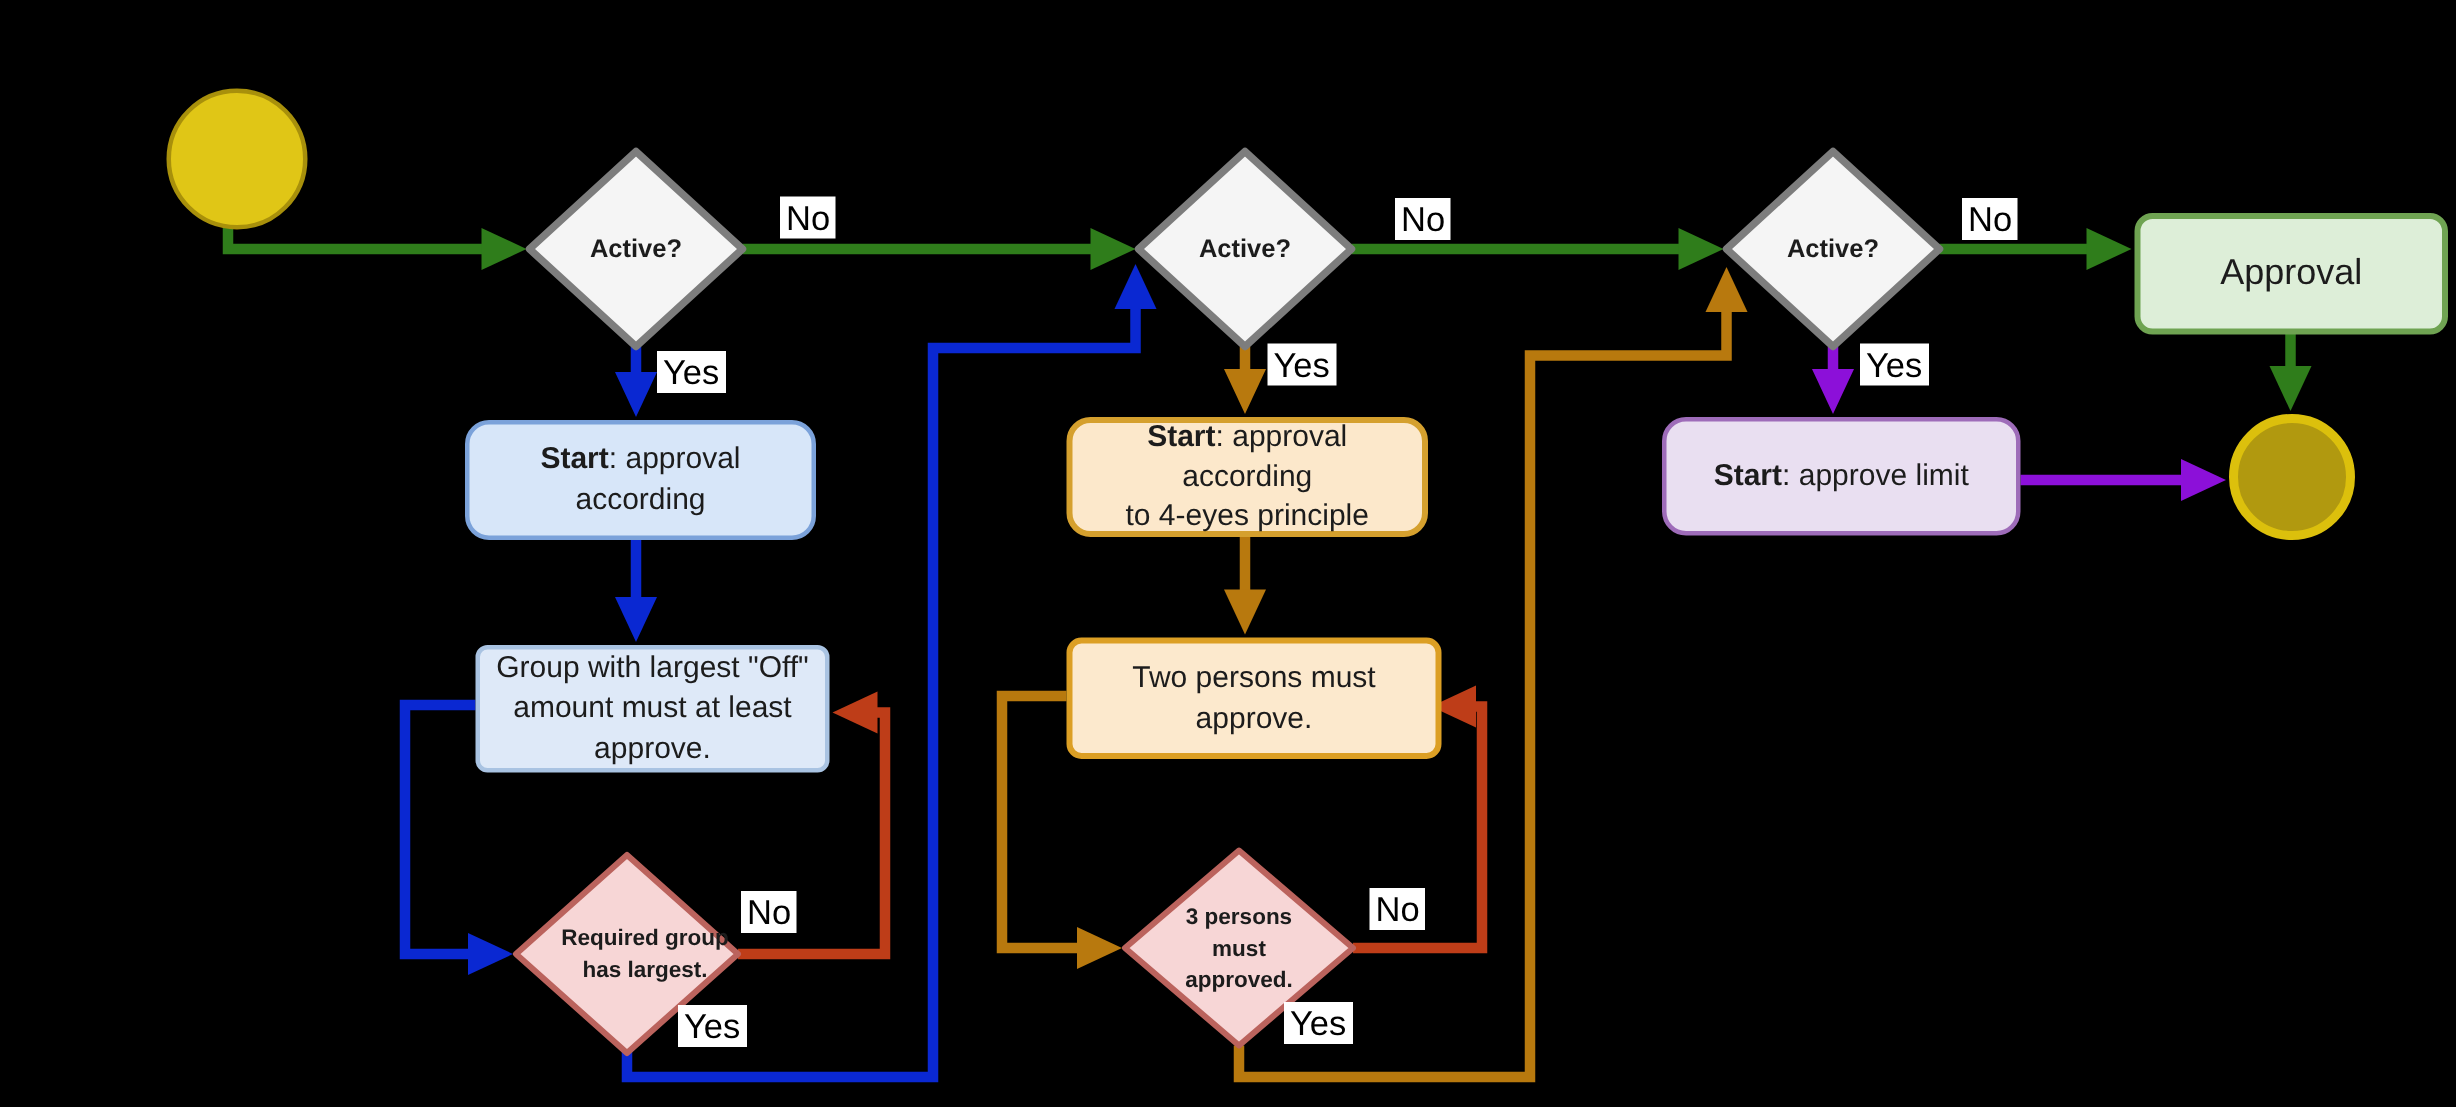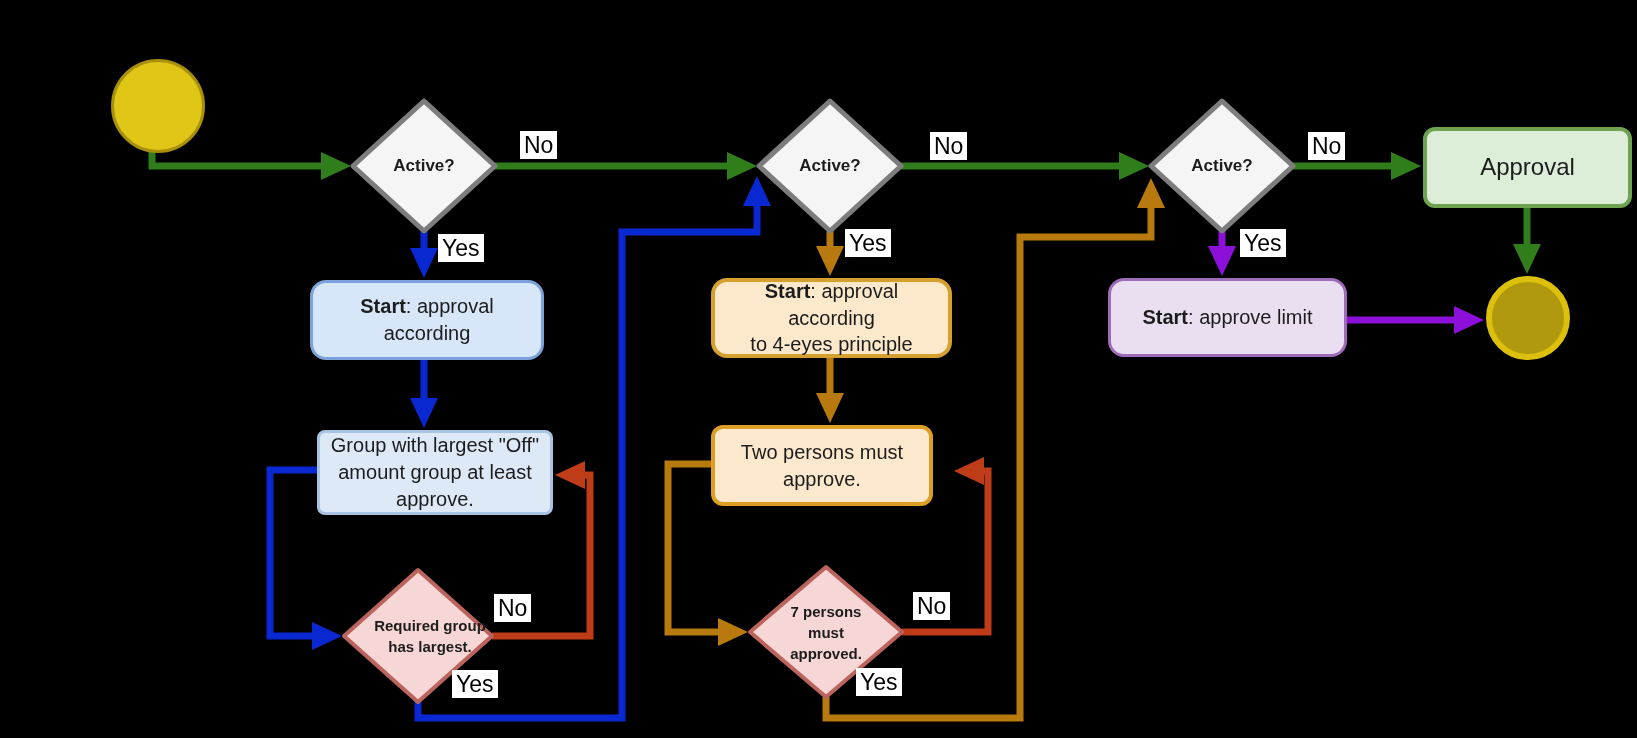--- a/index.html
+++ b/index.html
@@ -20,21 +20,21 @@
   .node{position:absolute;box-sizing:border-box;display:flex;align-items:center;justify-content:center;text-align:center;color:var(--node-text,#1c1c1c);}
   .event{border-radius:50%;}
   .start-event{background:var(--start-fill);border:3px solid var(--start-border);}
   .end-event{background:var(--end-fill);border:6px solid var(--end-border);}
   .task{font-size:20px;line-height:1.34;padding:4px 8px;}
   .blue-task{background:var(--task-blue-fill);border:3px solid var(--task-blue-border);border-radius:16px;}
   .blue-action{background:var(--action-blue-fill);border:3px solid var(--action-blue-border);border-radius:8px;}
   .orange-task{background:var(--task-orange-fill);border:4px solid var(--task-orange-border);border-radius:16px;}
   .orange-action{background:var(--action-orange-fill);border:4px solid var(--action-orange-border);border-radius:10px;}
   .purple-task{background:var(--task-purple-fill);border:3px solid var(--task-purple-border);border-radius:16px;}
-  .approval-task{background:var(--approval-fill);border:4px solid var(--approval-border);border-radius:12px;font-size:24px;}
+  .approval-task{background:var(--approval-fill);border:4px solid var(--approval-border);border-radius:12px;font-size:24px;margin-top:15px;}
   .dtext{font-weight:bold;background:transparent;border:none;}
   .active-text{font-size:17px;}
   .check-text{font-size:15px;line-height:1.4;}
   .elabel{
     position:absolute;background:var(--label-bg,#fff);color:var(--label-text,#000);
     font-size:23px;line-height:1.15;padding:1px 4px;white-space:nowrap;
   }
 </style>
 </head>
 <body>
@@ -102,48 +102,48 @@
     <span>Active?</span>
   </div>
   <div class="node dtext check-text" style="left:356px;top:570px;width:148px;height:132px;">
     <div>
       <div>Required group</div>
       <div>has largest.</div>
     </div>
   </div>
   <div class="node dtext check-text" style="left:750px;top:567px;width:152px;height:130px;">
     <div>
-      <div>7 persons</div>
+      <div>3 persons</div>
       <div>must</div>
       <div>approved.</div>
     </div>
   </div>
 
   <div class="node task blue-task" style="left:310px;top:280px;width:234px;height:80px;">
     <div>
       <div><strong>Start</strong><span>: approval according</span></div>
     </div>
   </div>
 
   <div class="node task blue-action" style="left:317px;top:430px;width:236px;height:85px;">
     <div>
       <div>Group with largest "Off"</div>
-      <div>amount group at least</div>
+      <div>amount must at least</div>
       <div>approve.</div>
     </div>
   </div>
 
   <div class="node task orange-task" style="left:711px;top:278px;width:241px;height:80px;">
     <div>
       <div><strong>Start</strong><span>: approval according</span></div>
       <div>to 4-eyes principle</div>
     </div>
   </div>
 
-  <div class="node task orange-action" style="left:711px;top:425px;width:222px;height:81px;border-radius:12px;">
+  <div class="node task orange-action" style="left:711px;top:425px;width:250px;height:81px;">
     <div>
       <div>Two persons must</div>
       <div>approve.</div>
     </div>
   </div>
 
   <div class="node task purple-task" style="left:1108px;top:278px;width:239px;height:79px;">
     <div>
       <strong>Start</strong><span>: approve limit</span>
     </div>

